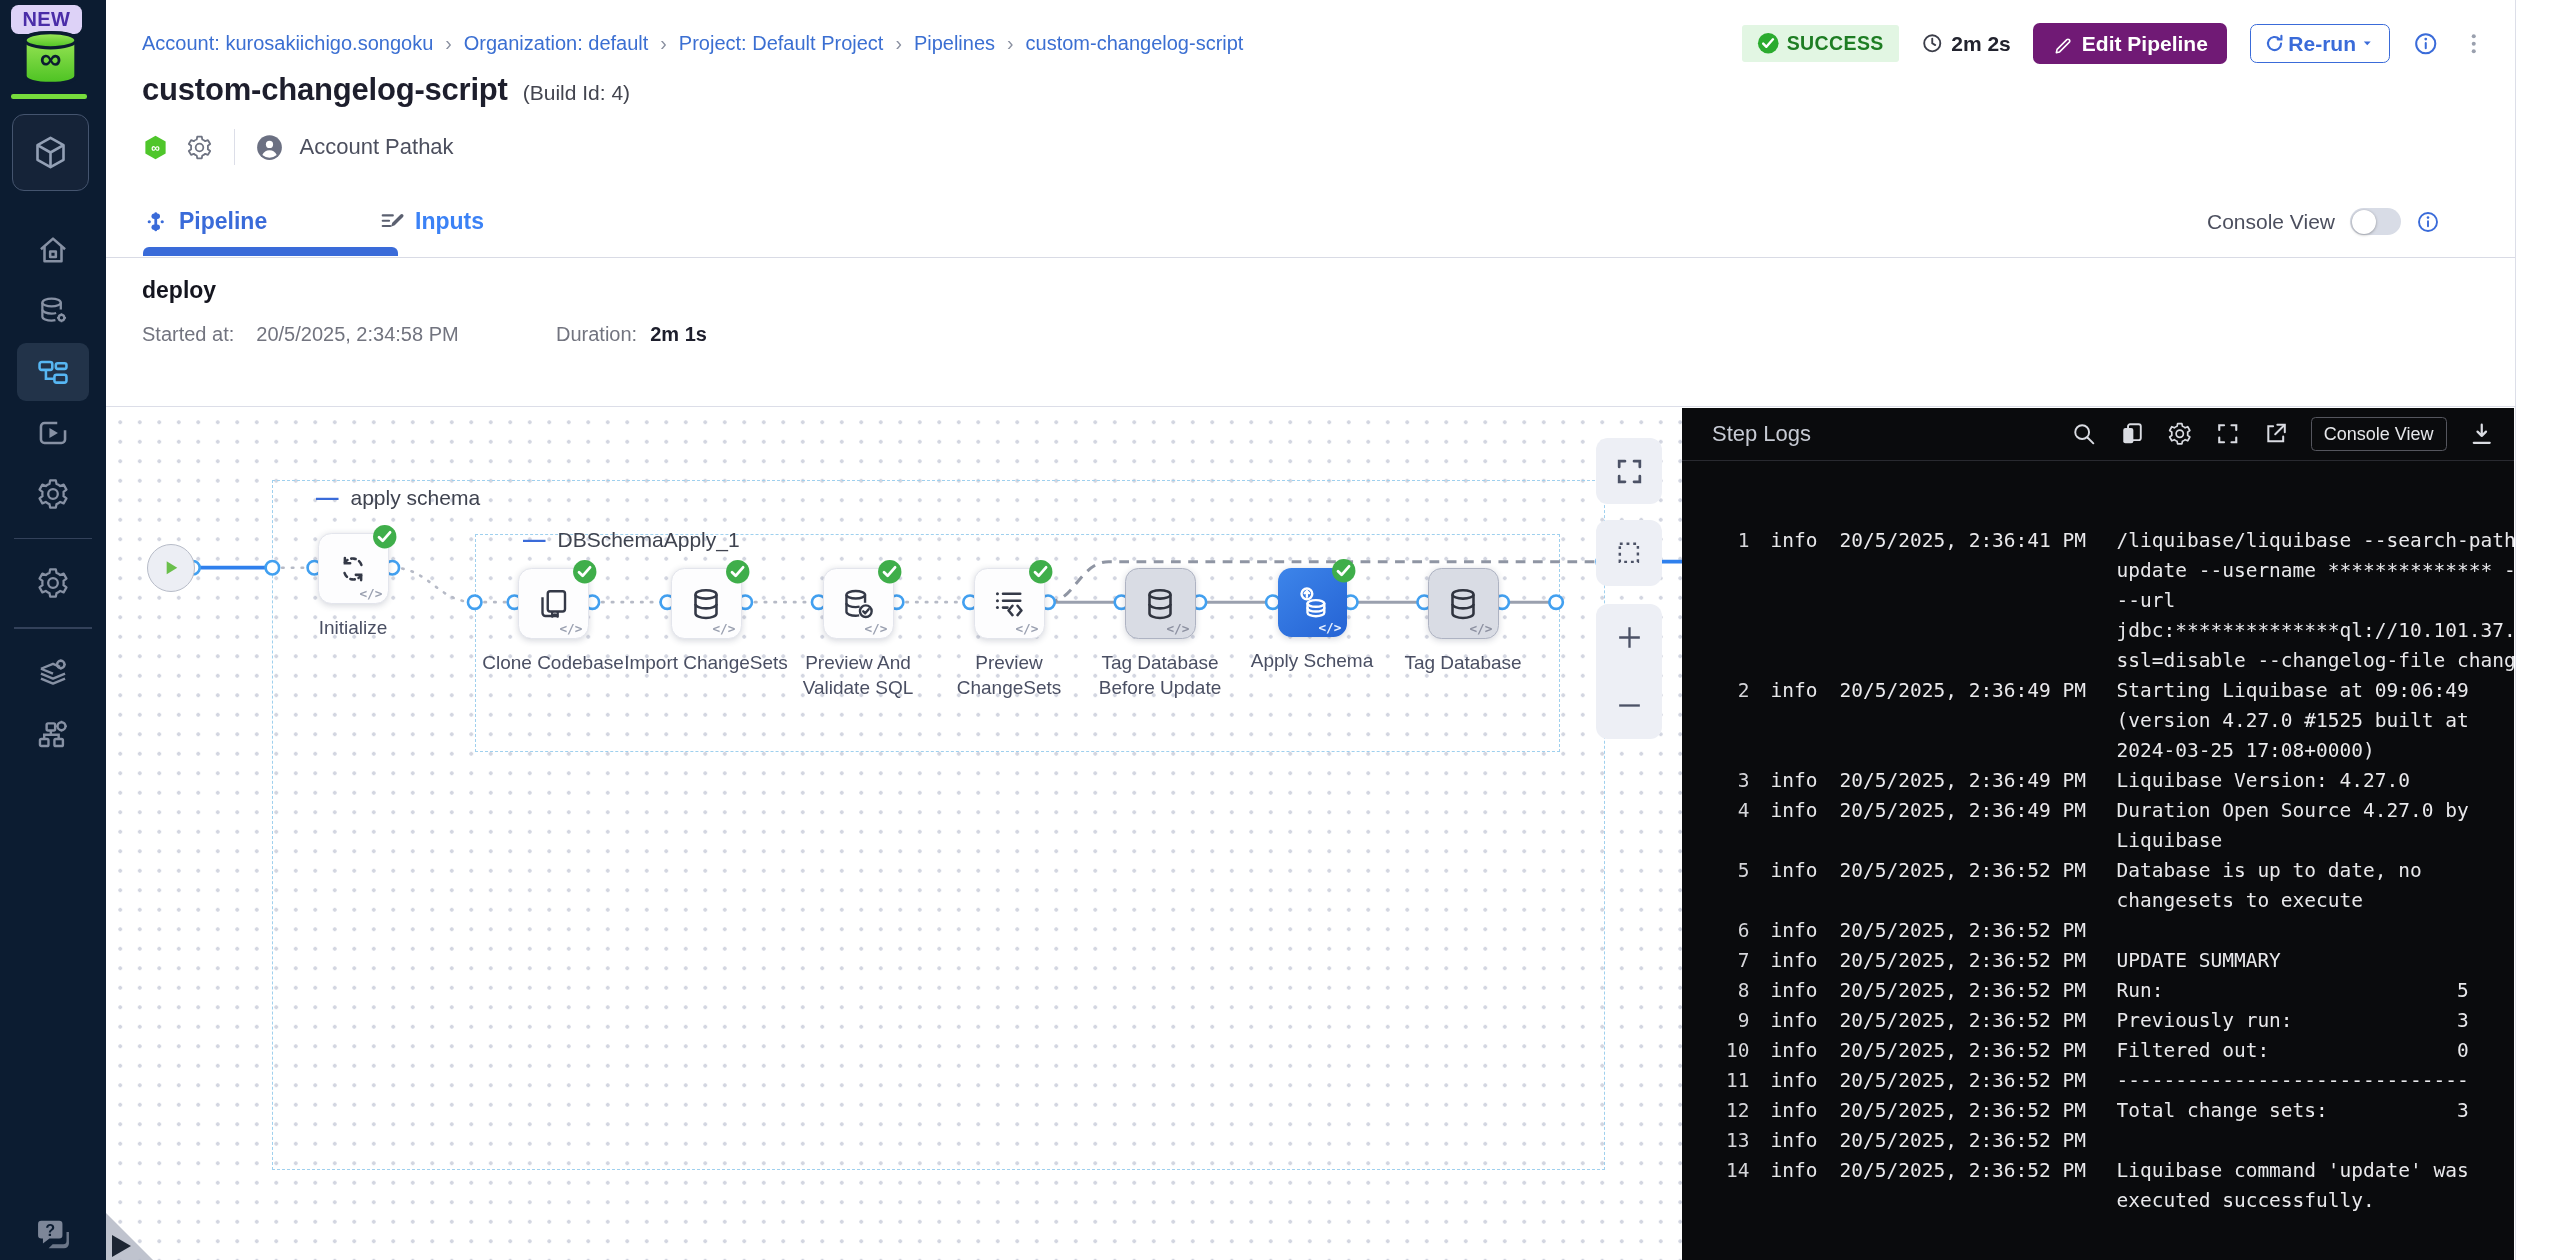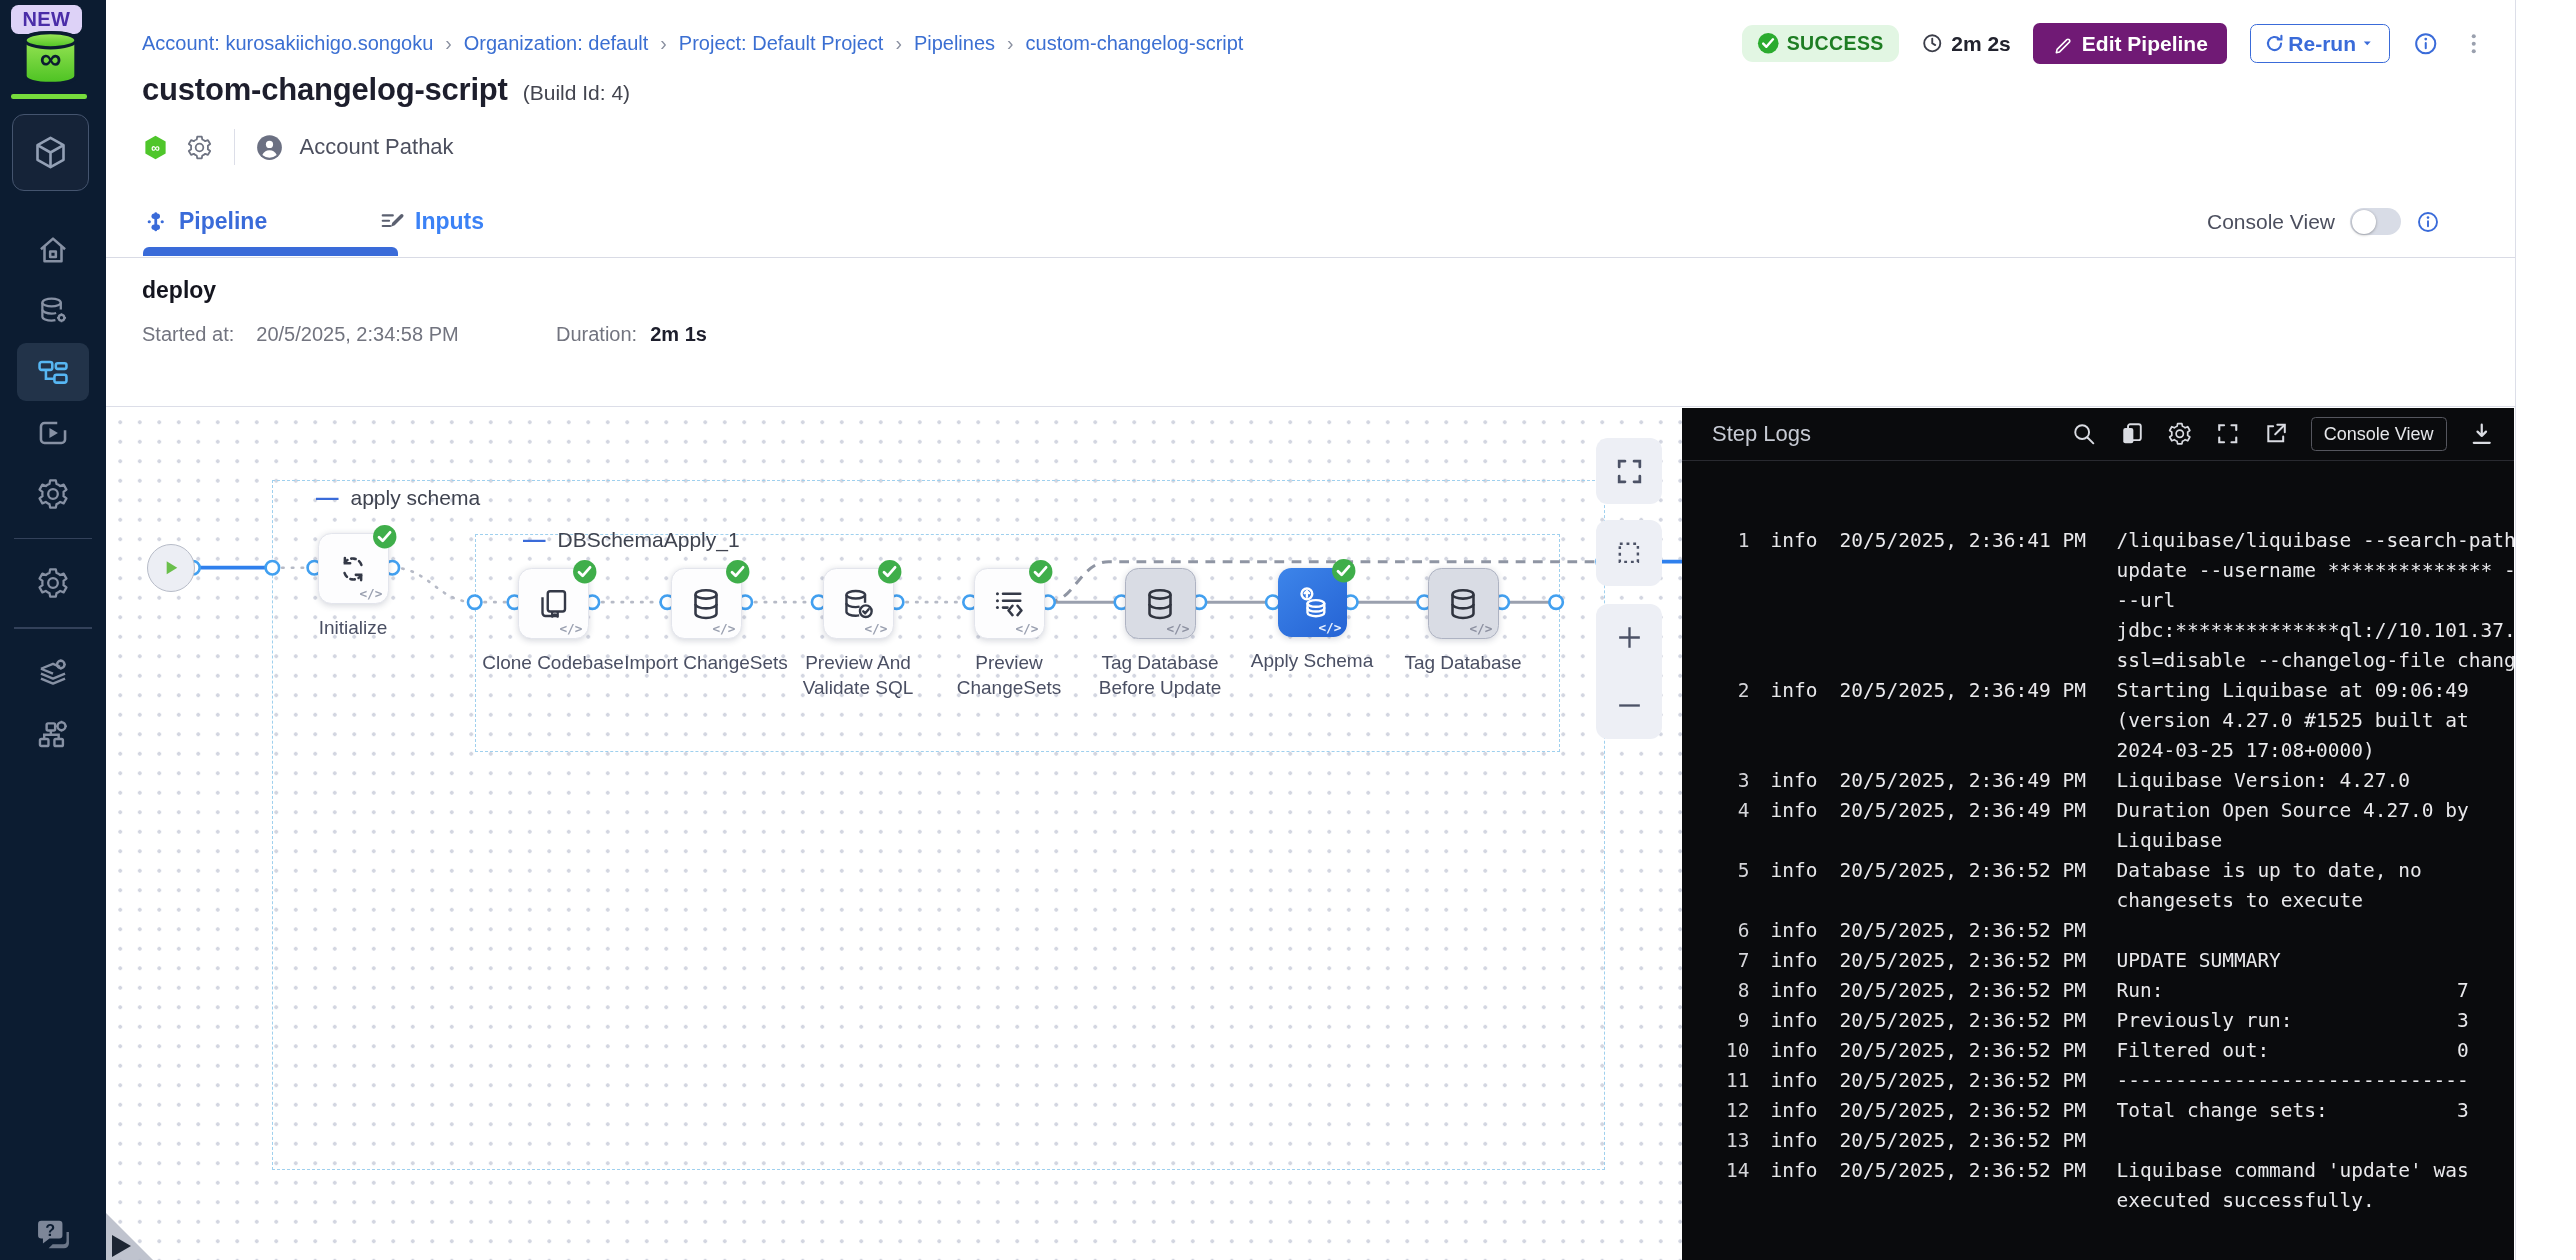--- a/index.html
+++ b/index.html
@@ -30,21 +30,21 @@
   
   .right-strip{position:absolute;left:2515px;top:0;width:61px;height:1260px;background:#fff;
                border-left:1.5px solid #dcdee8;z-index:25}
 
   
   .bc-row{position:absolute;left:142px;top:22.5px;height:42px;display:flex;align-items:center;gap:12px;font-size:20px}
   .crumb{color:#3b6fd2;text-decoration:none;cursor:pointer}
   .sep{color:#8a90a0;font-size:19.5px}
   .top-right{position:absolute;right:90px;top:19.5px;height:48px;display:flex;align-items:center;gap:22.5px;z-index:10}
   .badge-success{display:flex;align-items:center;gap:7.5px;background:#e2f6e3;color:#1e7d23;font-weight:bold;
-                 font-size:19.5px;padding:6.7px 15px;border-radius:11px;letter-spacing:0.4px}
+                 font-size:19.5px;padding:6.7px 15px;border-radius:3px;letter-spacing:0.4px}
   .badge-success .ic{width:22.5px;height:22.5px;color:#2bab2f}
   .dur{display:flex;align-items:center;gap:7.5px;font-size:21px;color:#22232e;font-weight:bold}
   .dur .ic{width:22.5px;height:22.5px;color:#3c3e4a}
   .btn-primary{display:flex;align-items:flex-end;gap:9px;background:#701a75;color:#fff;font-size:21px;font-weight:bold;
                padding:8.2px 19.5px;border-radius:6.7px;border:none;cursor:pointer}
   .btn-primary .ic{width:20px;height:20px}
   .btn-outline{display:flex;align-items:center;gap:3px;background:#fff;color:#3a6bd9;font-size:21px;font-weight:bold;
                padding:6.7px 13.5px;border-radius:6.7px;border:1.9px solid #3a6bd9;cursor:pointer}
   .btn-outline .ic{width:21px;height:21px}
   .btn-outline .caret{width:16.5px;height:16.5px}
@@ -773,21 +773,21 @@
       <div class="logrow">
         <span class="lnum">7</span>
         <span class="llevel">info</span>
         <span class="ltime">20/5/2025, 2:36:52 PM</span>
         <span class="lmsg">UPDATE SUMMARY</span>
       </div>
       <div class="logrow">
         <span class="lnum">8</span>
         <span class="llevel">info</span>
         <span class="ltime">20/5/2025, 2:36:52 PM</span>
-        <span class="lmsg">Run:                         7</span>
+        <span class="lmsg">Run:                         5</span>
       </div>
       <div class="logrow">
         <span class="lnum">9</span>
         <span class="llevel">info</span>
         <span class="ltime">20/5/2025, 2:36:52 PM</span>
         <span class="lmsg">Previously run:              3</span>
       </div>
       <div class="logrow">
         <span class="lnum">10</span>
         <span class="llevel">info</span>

